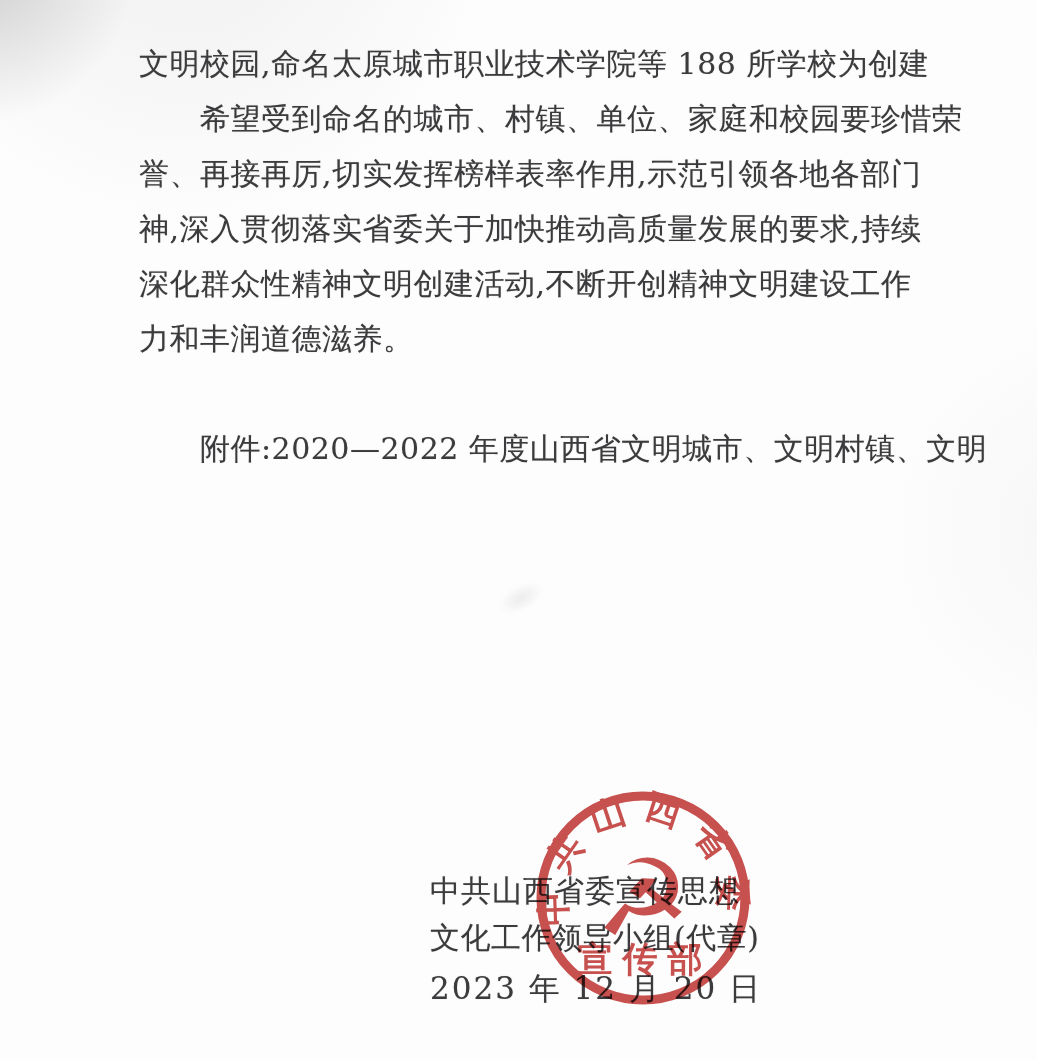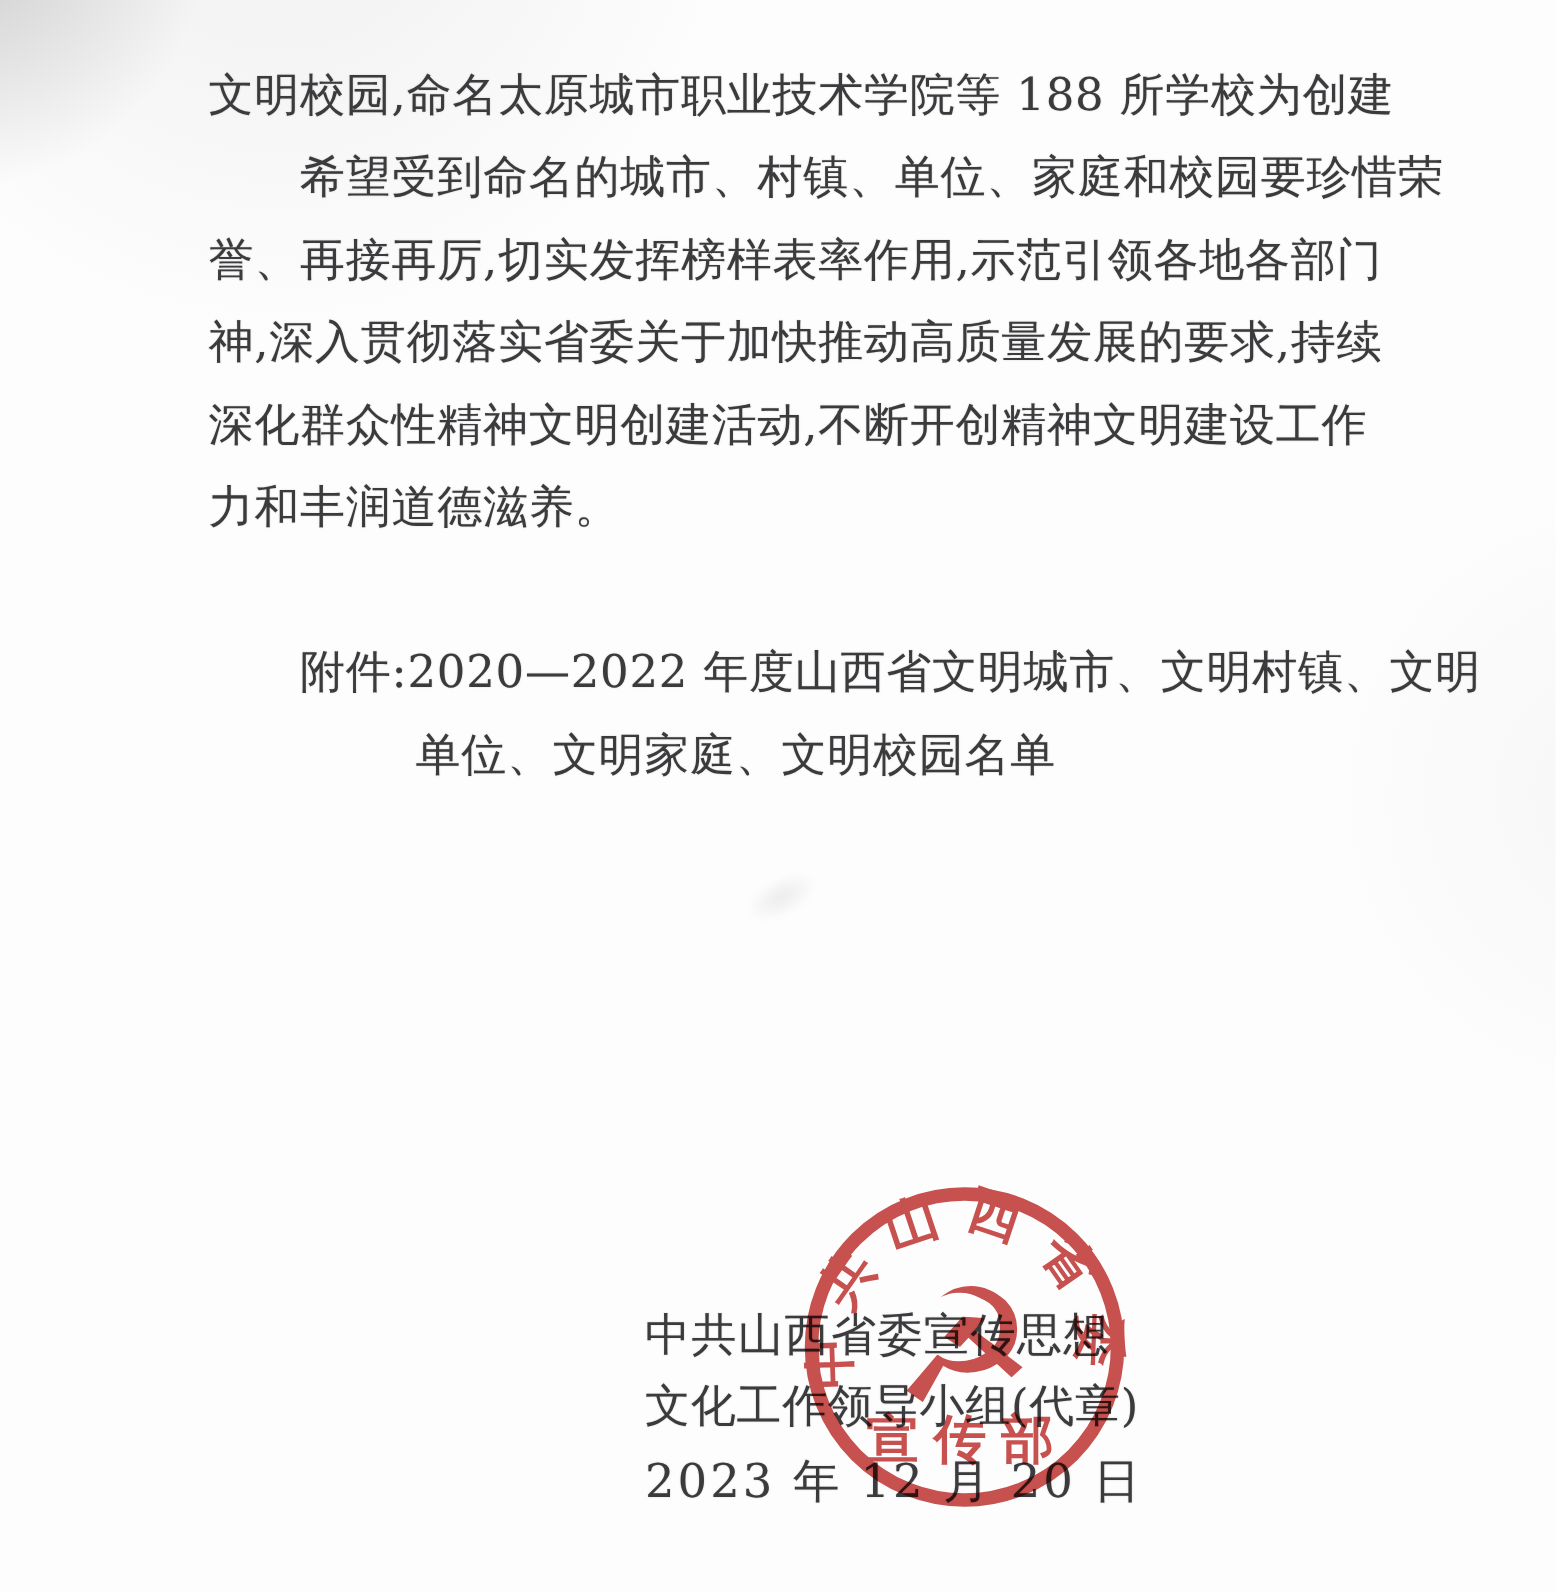--- a/index.html
+++ b/index.html
@@ -77,21 +77,20 @@
 
 <div class="text-col">
   <div class="tline">文明校园,命名太原城市职业技术学院等 188 所学校为创建</div>
   <div class="tline indent">希望受到命名的城市、村镇、单位、家庭和校园要珍惜荣</div>
   <div class="tline">誉、再接再厉,切实发挥榜样表率作用,示范引领各地各部门</div>
   <div class="tline">神,深入贯彻落实省委关于加快推动高质量发展的要求,持续</div>
   <div class="tline">深化群众性精神文明创建活动,不断开创精神文明建设工作</div>
   <div class="tline">力和丰润道德滋养。</div>
   <div class="tline spacer"></div>
   <div class="tline indent">附件:2020—2022 年度山西省文明城市、文明村镇、文明</div>
-  <div class="tline indent2">单位、文明家庭、文明校园名单</div>
 </div>
 
 <div class="smudge"></div>
 
 <div class="sig-block">
   <div class="sig-line1">中共山西省委宣传思想</div>
   <div class="sig-line2">文化工作领导小组(代章)</div>
   <div class="sig-date">2023 年 12 月 20 日</div>
 </div>
 

